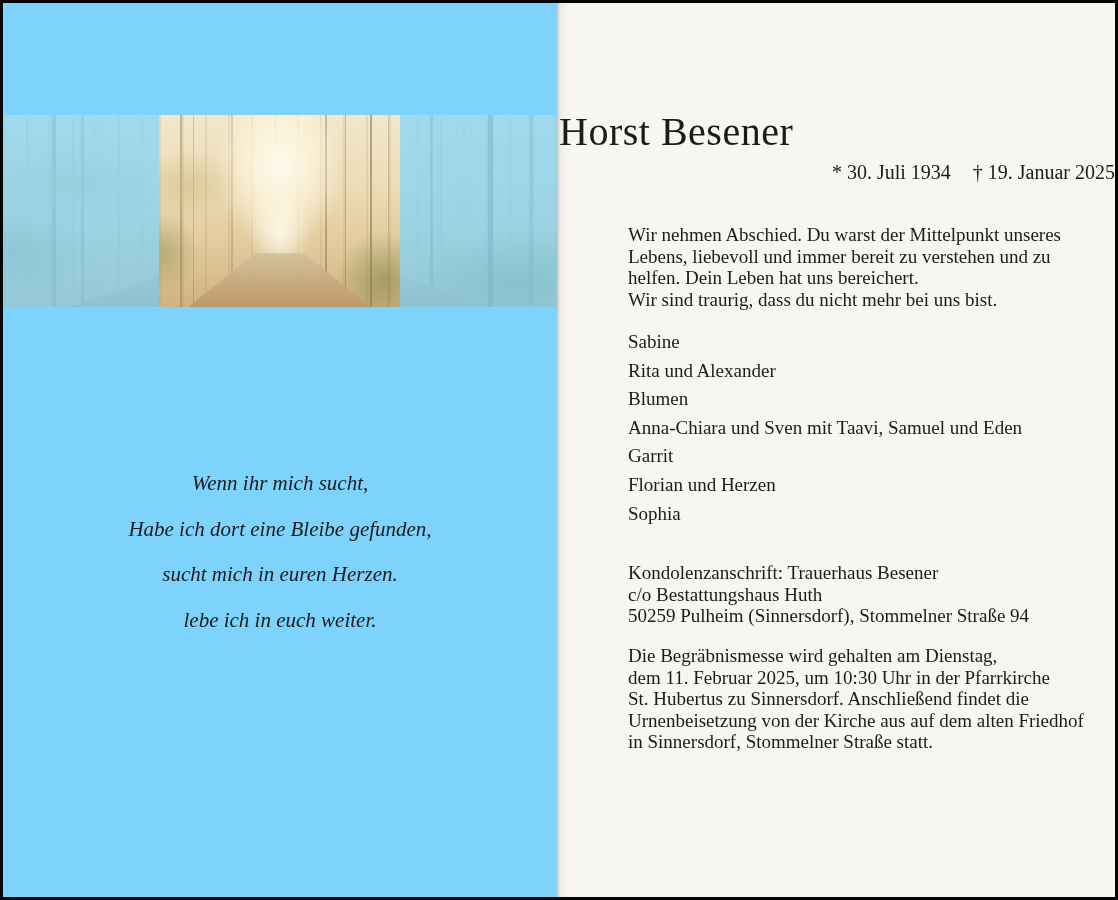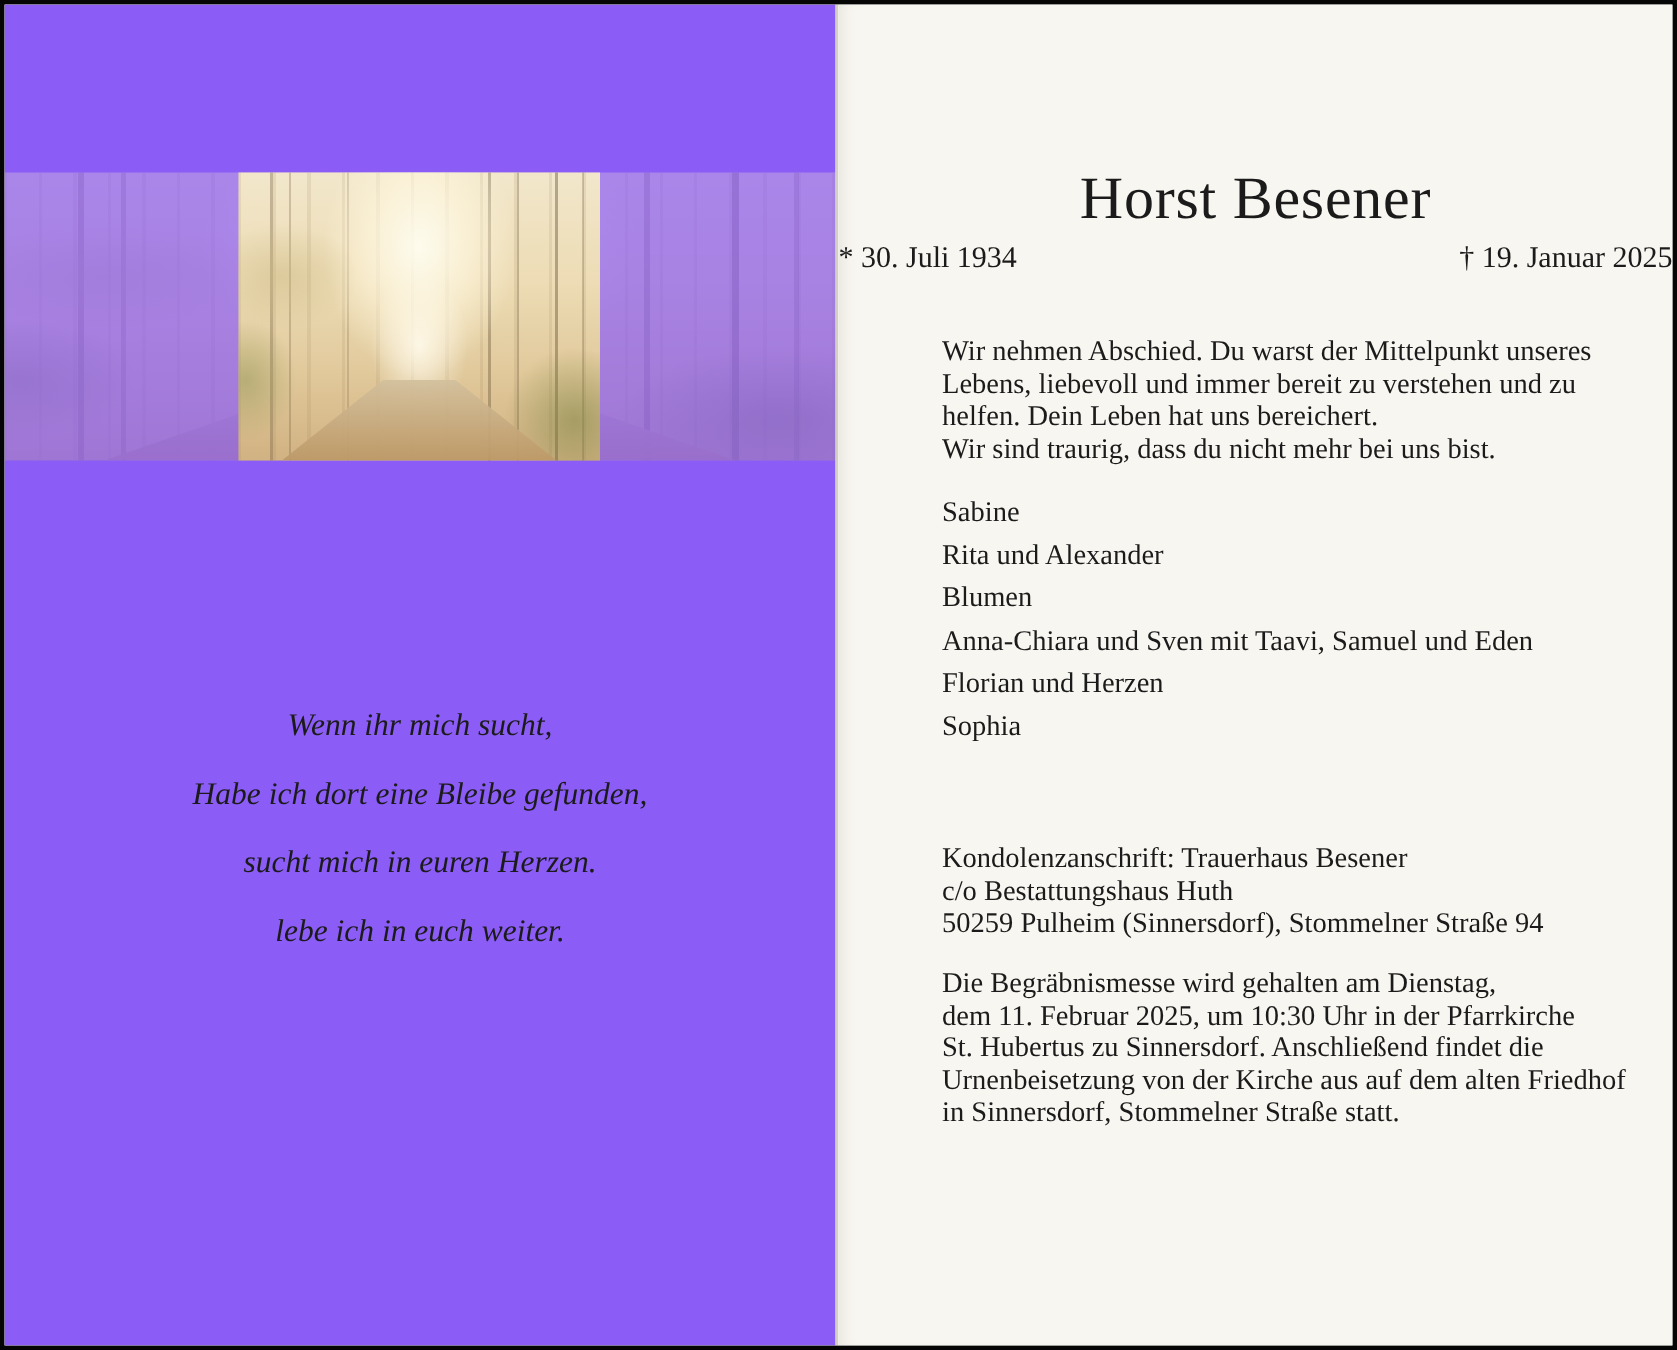--- a/index.html
+++ b/index.html
@@ -14,21 +14,21 @@
     font-family: "Liberation Serif", serif;
     color: #1b1b1b;
     overflow: hidden;
   }
 
   
   .left-page {
     position: absolute;
     left: 0; top: 0;
     width: 554px; height: 100%;
-    background: #8b5cf6;
+    background: #7dd3fc;
   }
 
   .divider {
     position: absolute;
     left: 554px; top: 0;
     width: 2px; height: 100%;
     background: #d4cfc5;
   }
 
   
@@ -87,31 +87,31 @@
   .right-page {
     position: absolute;
     left: 556px; top: 0; right: 0; bottom: 0;
     background: #f8f6f0;
     box-shadow: inset 8px 0 10px -6px rgba(60,55,40,0.10);
   }
 
   .deceased-name {
     position: absolute;
     top: 106px; left: 0; width: 100%;
-    text-align: center;
+    text-align: left;
     font-size: 40px;
     line-height: 46px;
     letter-spacing: 0.5px;
   }
 
   .dates {
     position: absolute;
     top: 157px; left: 0; width: 100%;
     display: flex;
-    justify-content: space-between;
+    justify-content: flex-end;
     gap: 22px;
     font-size: 20px;
     line-height: 24px;
   }
 
   .text-block {
     position: absolute;
     left: 69px;
     right: 28px;
     font-size: 19px;
@@ -165,20 +165,21 @@
     <div class="text-block farewell">Wir nehmen Abschied. Du warst der Mittelpunkt unseres
 Lebens, liebevoll und immer bereit zu verstehen und zu
 helfen. Dein Leben hat uns bereichert.
 Wir sind traurig, dass du nicht mehr bei uns bist.</div>
 
     <div class="family-list">
       <div class="family-member">Sabine</div>
       <div class="family-member">Rita und Alexander</div>
       <div class="family-member">Blumen</div>
       <div class="family-member">Anna-Chiara und Sven mit Taavi, Samuel und Eden</div>
+      <div class="family-member">Garrit</div>
       <div class="family-member">Florian und Herzen</div>
       <div class="family-member">Sophia</div>
     </div>
 
     <div class="text-block condolence">Kondolenzanschrift: Trauerhaus Besener
 c/o Bestattungshaus Huth
 50259 Pulheim (Sinnersdorf), Stommelner Straße 94</div>
 
     <div class="text-block service">Die Begräbnismesse wird gehalten am Dienstag,
 dem 11. Februar 2025, um 10:30 Uhr in der Pfarrkirche

